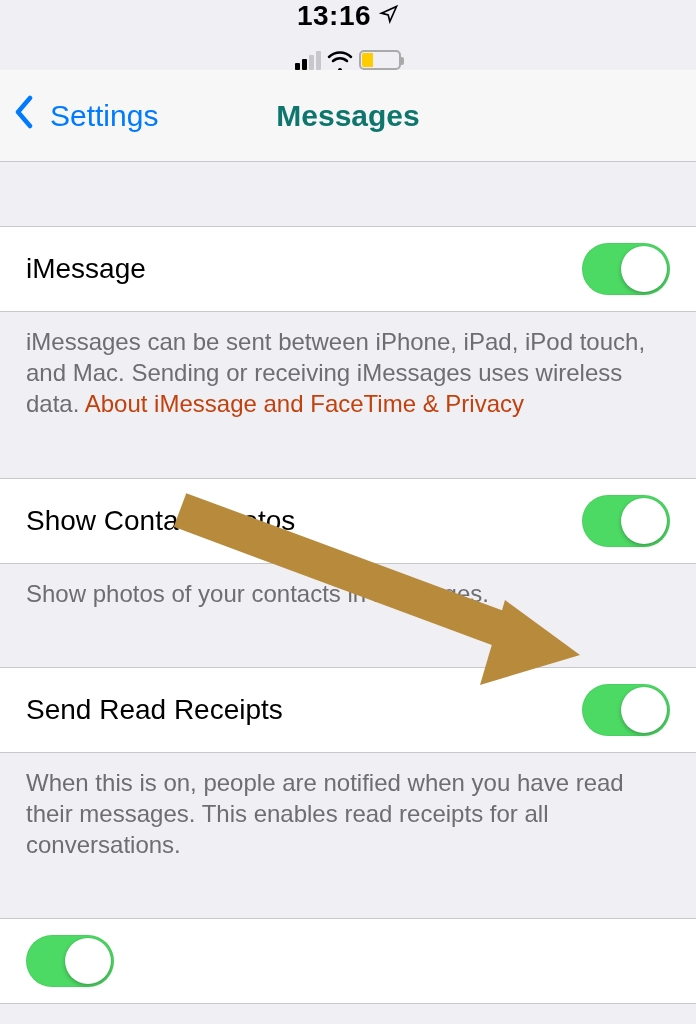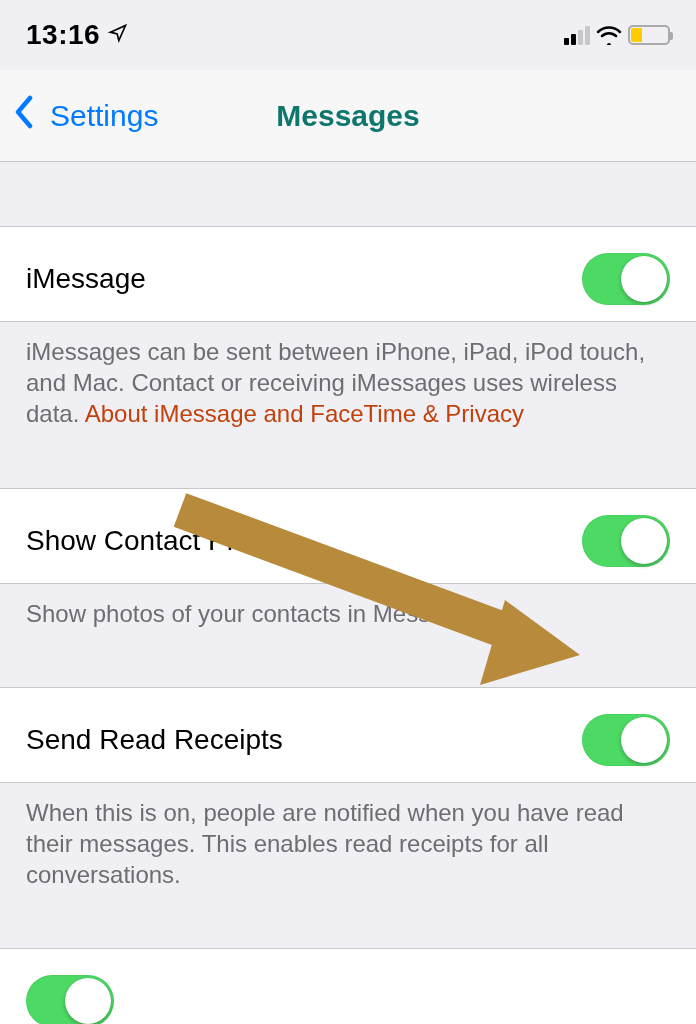--- a/index.html
+++ b/index.html
@@ -6,23 +6,25 @@
   html, body { width: 696px; height: 1024px; overflow: hidden; }
   body {
     font-family: -apple-system, "Helvetica Neue", Helvetica, Arial, sans-serif;
     background: #efeff4;
     color: #000;
     position: relative;
   }
   .status-bar {
     height: 70px;
     display: flex;
+    align-items: center;
     justify-content: space-between;
     padding: 0 26px;
     background: #efeff4;
+    flex-direction: column;
   }
   .status-left { display: flex; align-items: center; gap: 8px; }
   .status-time { font-size: 28px; font-weight: 700; letter-spacing: 0.5px; }
   .status-right { display: flex; align-items: center; gap: 6px; }
   .nav-bar {
     height: 92px;
     background: #f7f7f8;
     border-bottom: 1px solid #c8c7cc;
     display: flex;
     align-items: center;
@@ -43,21 +45,21 @@
     transform: translateX(-50%);
     font-size: 30px;
     font-weight: 700;
     color: #0f766e;
   }
   .group-spacer { height: 64px; }
   .cell {
     background: #fff;
     border-top: 1px solid #c8c7cc;
     border-bottom: 1px solid #c8c7cc;
-    padding: 26px 26px 16px 26px;
+    padding: 16px 26px 16px 26px;
     display: flex;
     align-items: center;
     justify-content: space-between;
     min-height: 80px;
   }
   .cell + .footer { border-top: none; }
   .cell-label { font-size: 28px; font-weight: 400; color: #000; }
   .footer {
     padding: 14px 26px 18px 26px;
     font-size: 24px;
@@ -145,21 +147,21 @@
 
 <div class="group-spacer"></div>
 
 <div class="cell">
   <span class="cell-label">iMessage</span>
   <span class="toggle">
       <span class="knob"></span>
     </span>
 </div>
 <div class="footer">
-  <span>iMessages can be sent between iPhone, iPad, iPod touch, and Mac. Contact or receiving iMessages uses wireless data. </span><a href="#" class="link">About iMessage and FaceTime &amp; Privacy</a>
+  <span>iMessages can be sent between iPhone, iPad, iPod touch, and Mac. Sending or receiving iMessages uses wireless data. </span><a href="#" class="link">About iMessage and FaceTime &amp; Privacy</a>
 </div>
 
 <div style="height:40px"></div>
 
 <div class="cell">
   <span class="cell-label">Show Contact Photos</span>
   <span class="toggle">
       <span class="knob"></span>
     </span>
 </div>

